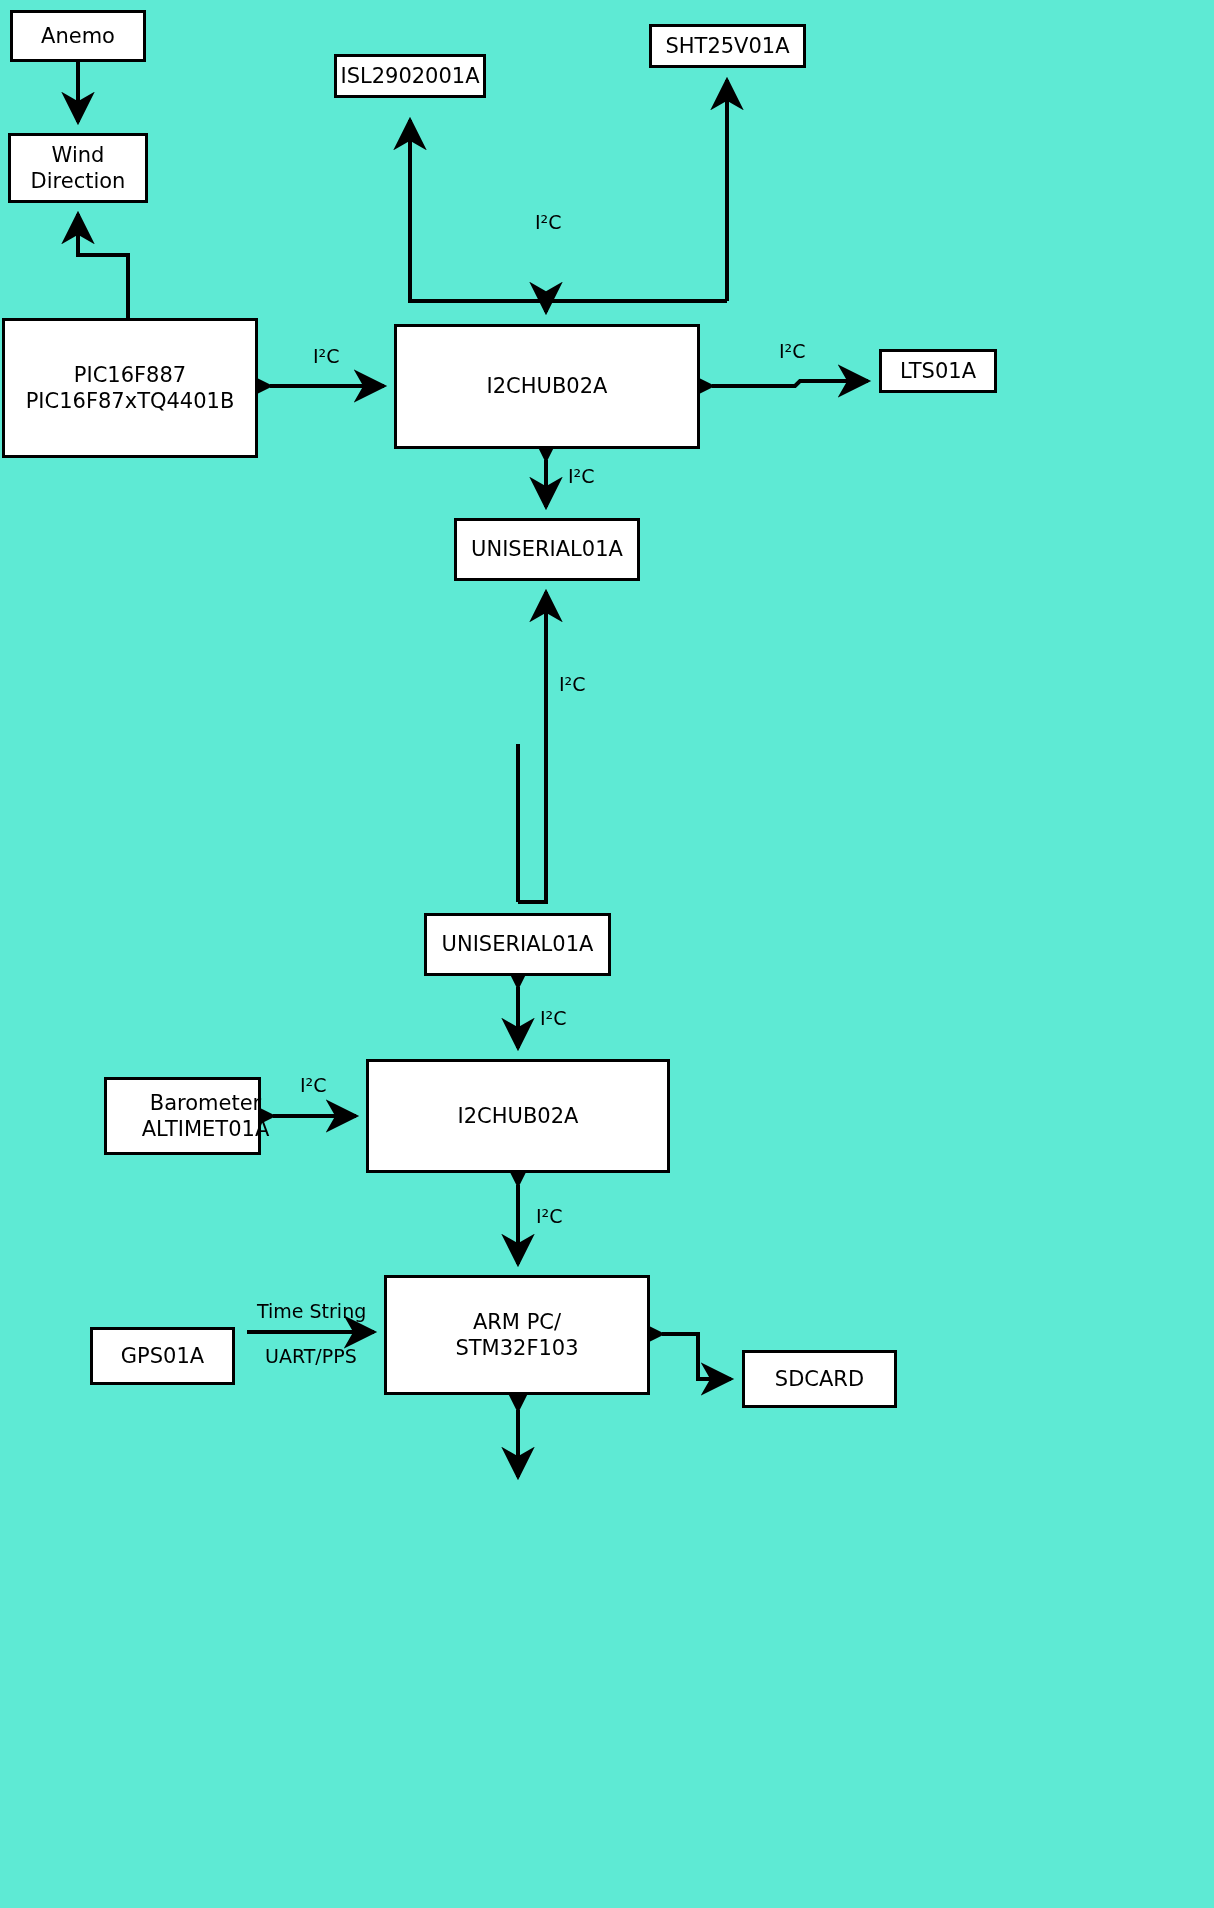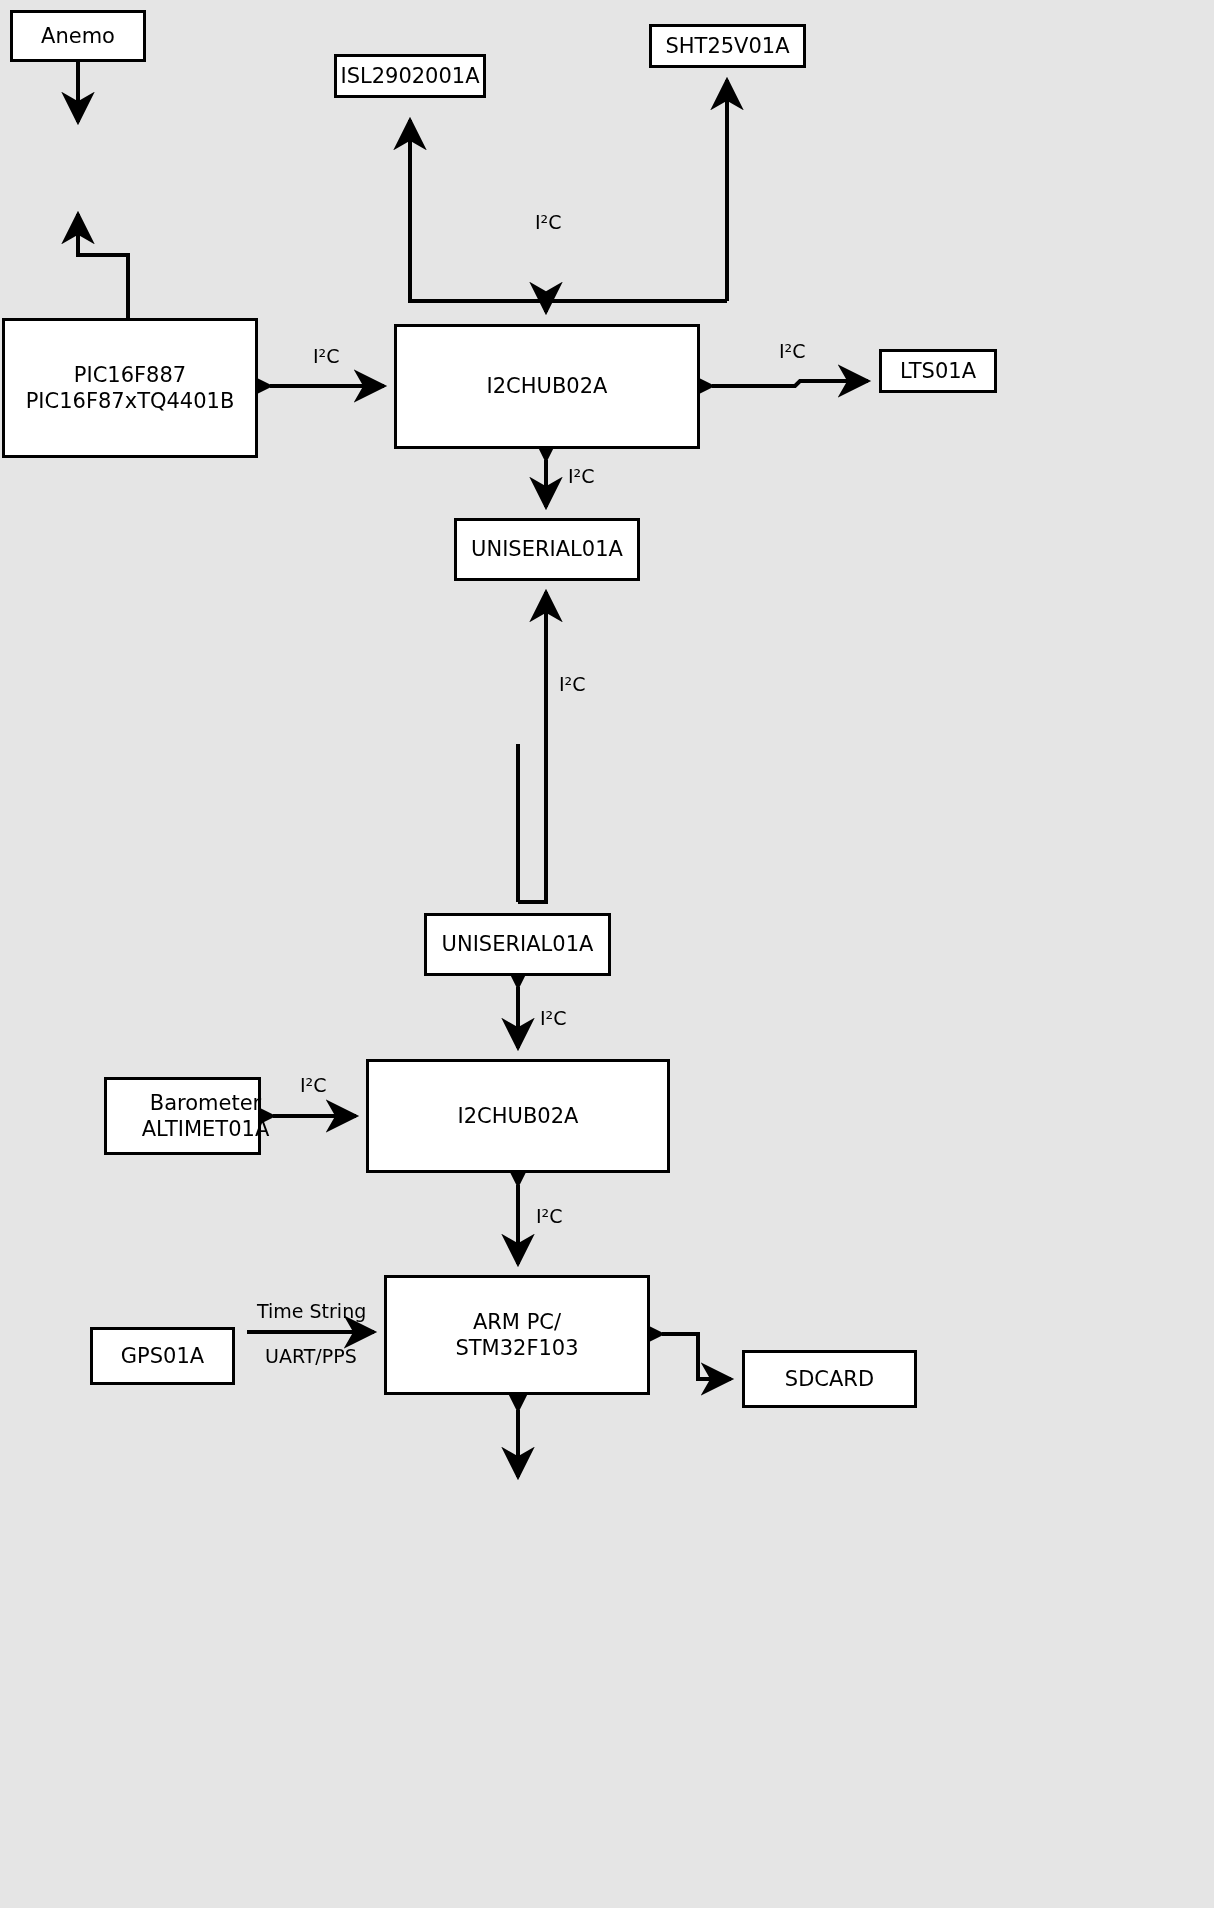--- a/index.html
+++ b/index.html
@@ -4,21 +4,21 @@
 <style>
   html, body {
     margin: 0;
     padding: 0;
     background: #ffffff;
   }
   #diagram-root {
     position: relative;
     width: 1214px;
     height: 1908px;
-    background: #e5e5e5;
+    background: #5eead4;
     font-family: "DejaVu Sans", "Liberation Sans", sans-serif;
     overflow: hidden;
     text-decoration: underline;
   }
   .node {
     position: absolute;
     box-sizing: border-box;
     border: 3px solid #000000;
     background: #ffffff;
     display: flex;
@@ -98,20 +98,22 @@
 
     <path class="wire" d="M247,1332 L374,1332" marker-end="url(#arrow)"></path>
 
     <path class="wire" d="M662,1334 L698,1334 L698,1379 L731,1379" marker-start="url(#arrow)" marker-end="url(#arrow)"></path>
 
     <path class="wire" d="M518,1410 L518,1477" marker-start="url(#arrow)" marker-end="url(#arrow)"></path>
   </svg>
 
   <div class="node" style="left:10px; top:10px; width:136px; height:52px;">Anemo</div>
 
+  <div class="node" style="left:8px; top:133px; width:140px; height:70px;">Wind
+Direction</div>
 
   <div class="node" style="left:2px; top:318px; width:256px; height:140px;">PIC16F887
 PIC16F87xTQ4401B</div>
 
   <div class="node" style="left:334px; top:54px; width:152px; height:44px;">ISL2902001A</div>
 
   <div class="node" style="left:649px; top:24px; width:157px; height:44px;">SHT25V01A</div>
 
   <div class="node" style="left:394px; top:324px; width:306px; height:125px;">I2CHUB02A</div>
 
@@ -124,21 +126,21 @@
   <div class="node" style="left:366px; top:1059px; width:304px; height:114px;">I2CHUB02A</div>
 
   <div class="node" style="left:104px; top:1077px; width:157px; height:78px;padding-left:46px;">Barometer
 ALTIMET01A</div>
 
   <div class="node" style="left:384px; top:1275px; width:266px; height:120px;">ARM PC/
 STM32F103</div>
 
   <div class="node" style="left:90px; top:1303px; width:145px; height:58px;margin-top:24px;">GPS01A</div>
 
-  <div class="node" style="left:742px; top:1350px; width:175px; height:58px;">SDCARD</div>
+  <div class="node" style="left:742px; top:1350px; width:155px; height:58px;">SDCARD</div>
 
 
   <div class="edge-label" style="left:535px; top:211px;">I²C</div>
 
   <div class="edge-label" style="left:313px; top:345px;">I²C</div>
 
   <div class="edge-label" style="left:779px; top:340px;">I²C</div>
 
   <div class="edge-label" style="left:568px; top:465px;">I²C</div>
 

